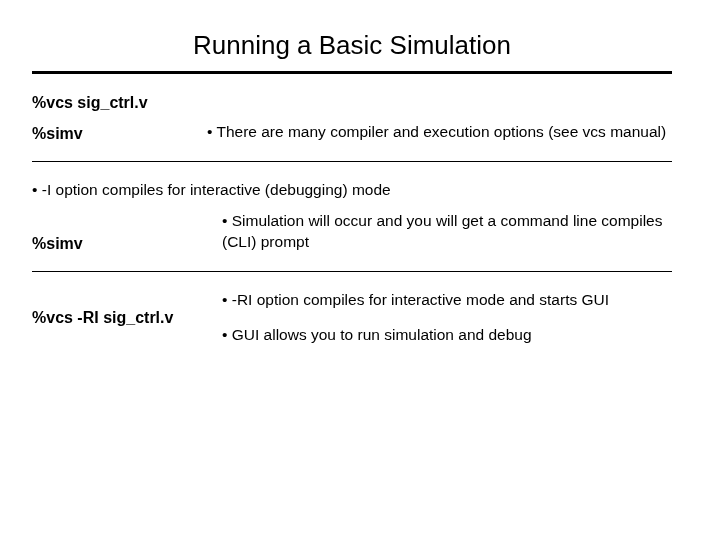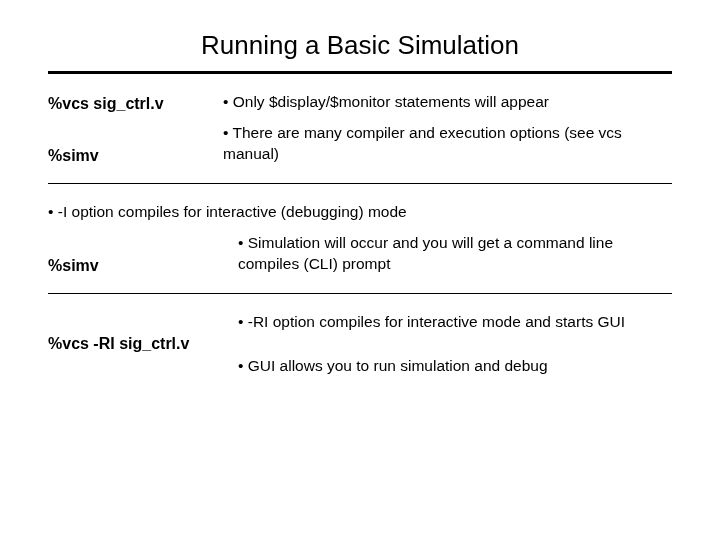--- a/index.html
+++ b/index.html
@@ -8,21 +8,21 @@
     width: 720px;
     height: 540px;
     background: #ffffff;
     font-family: Arial, Helvetica, sans-serif;
     color: #000000;
   }
   .slide {
     box-sizing: border-box;
     width: 720px;
     height: 540px;
-    padding: 20px 48px 30px 48px;
+    padding: 20px 48px 30px 32px;
     position: relative;
   }
   .title {
     font-size: 26px;
     text-align: center;
     margin: 10px 0 10px 0;
     font-weight: normal;
   }
   .hr-thick {
     border: none;
@@ -49,37 +49,36 @@
   .cmd-wide {
     width: 190px;
     flex: 0 0 190px;
   }
   .desc {
     font-size: 15.5px;
     line-height: 1.35;
     flex: 1;
   }
   .bullet-block {
-    margin-bottom: 24px;
+    margin-bottom: 14px;
   }
   .section3 .desc-col {
     flex: 1;
   }
 </style>
 </head>
 <body>
 
 <div class="slide">
 
   <div class="title">Running a Basic Simulation</div>
   <hr class="hr-thick">
 
   <div class="row">
     <div class="cmd">%vcs sig_ctrl.v</div>
-    <div class="desc">• Only $display/$monitor statements will appear</div>
   </div>
   <div class="row">
     <div class="cmd">%simv</div>
     <div class="desc">• There are many compiler and execution options (see vcs manual)</div>
   </div>
 
   <hr class="hr-thin">
 
   <div class="row">
     <div class="desc">• -I option compiles for interactive (debugging) mode</div>

